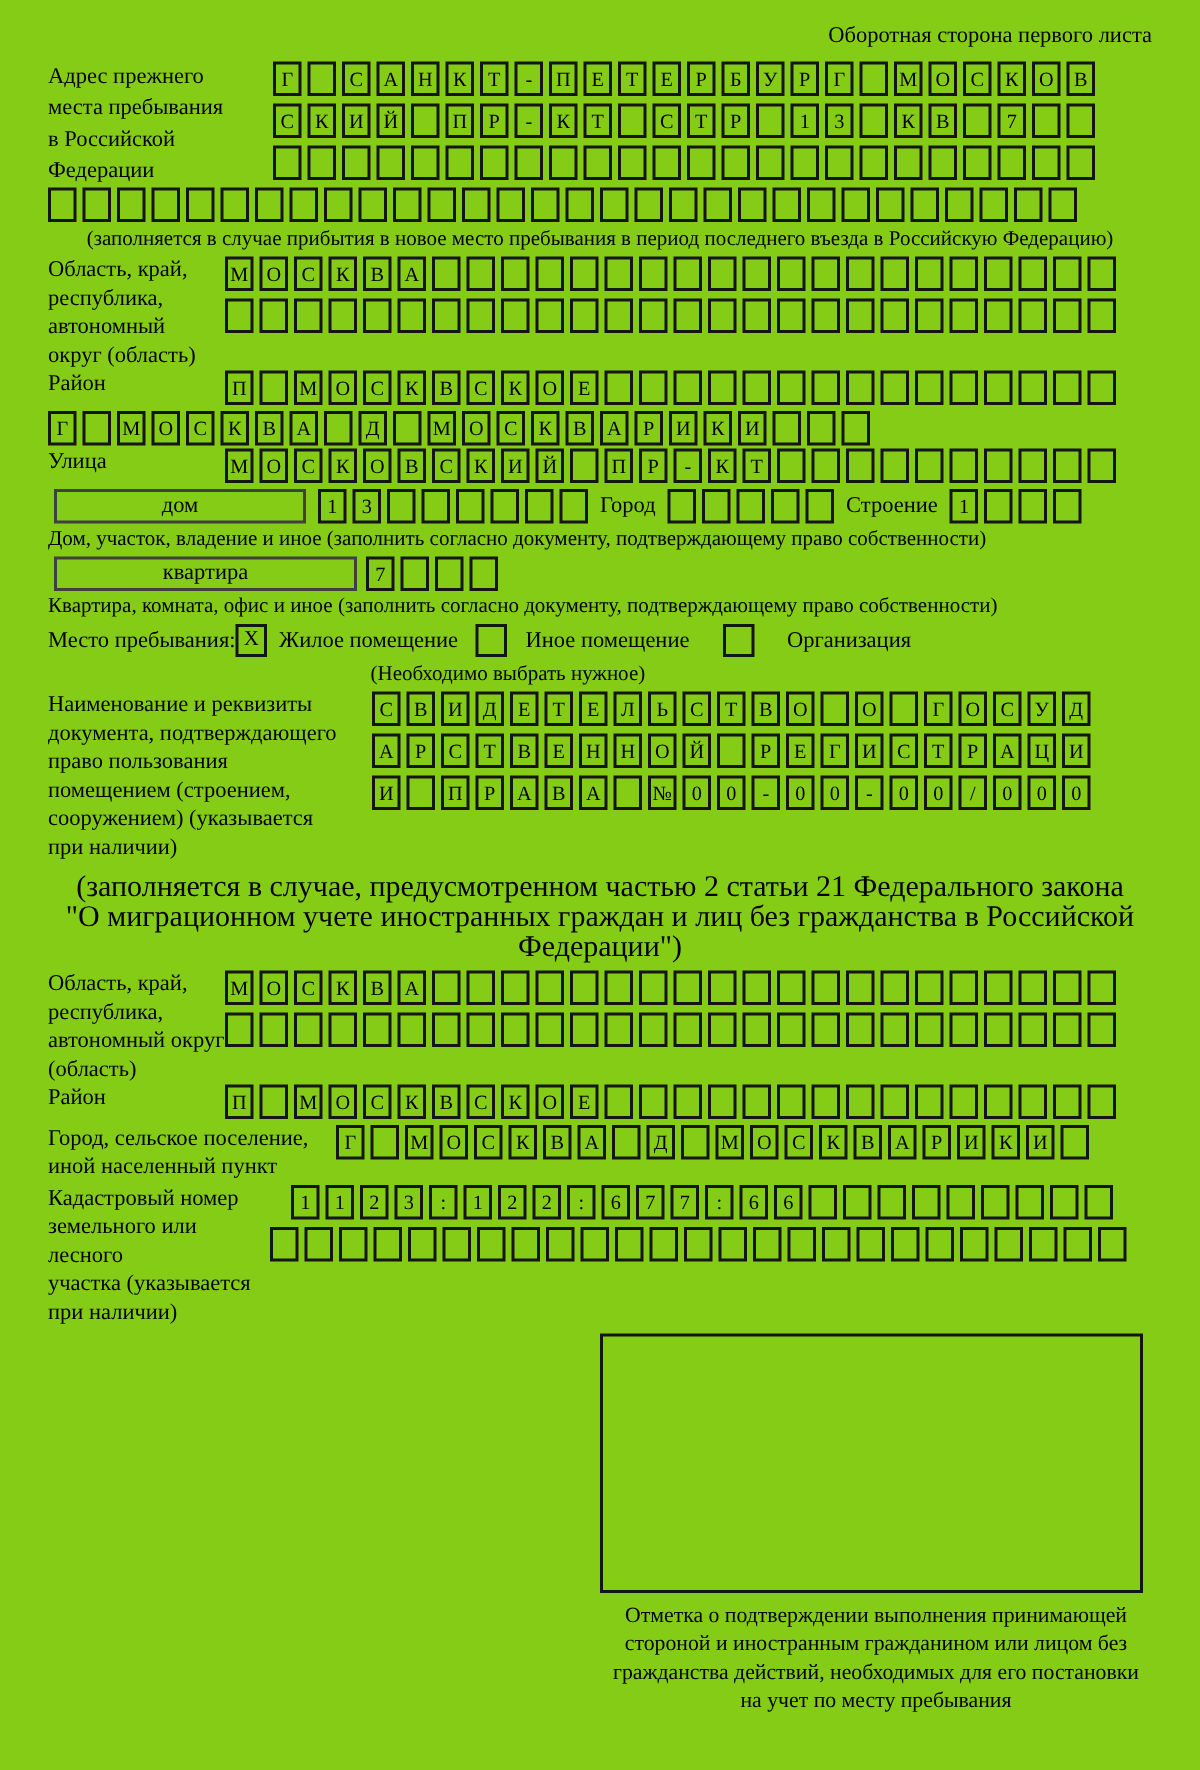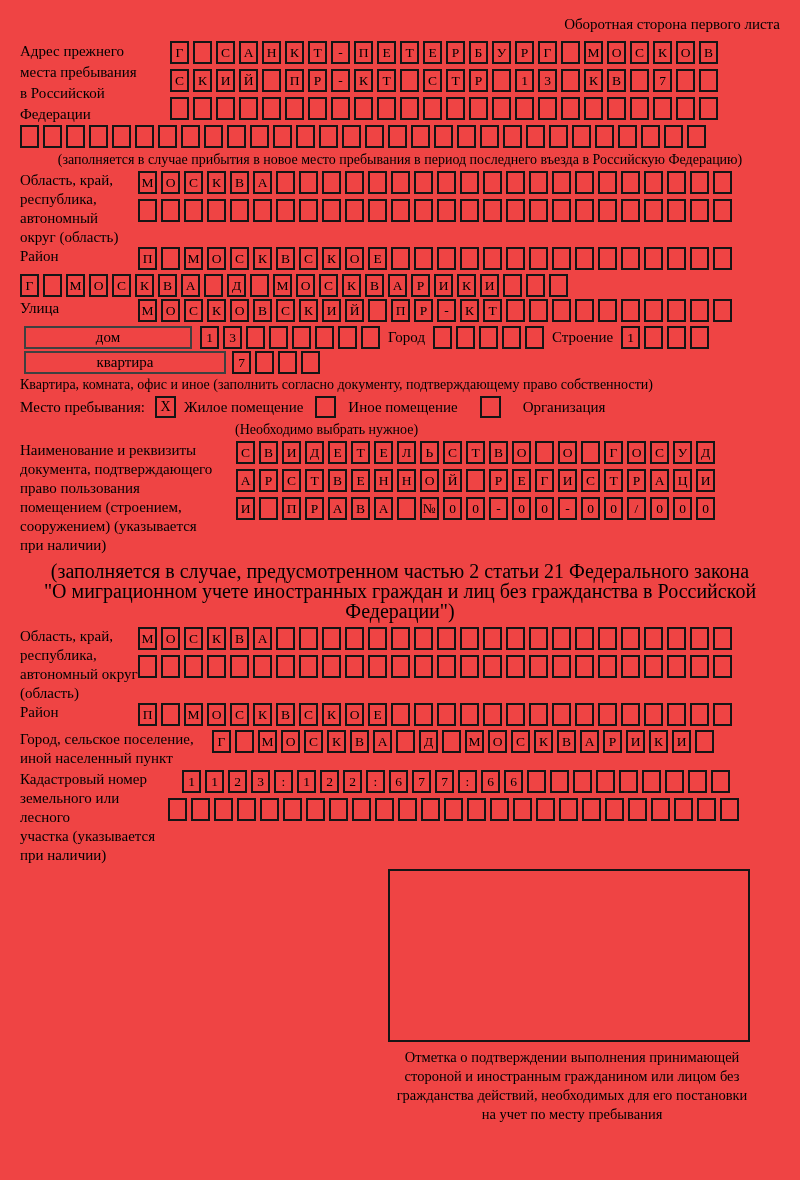--- a/index.html
+++ b/index.html
@@ -1,20 +1,20 @@
 <!DOCTYPE html>
 <html><head>
 <meta charset="utf-8">
 <style>
   html,body{margin:0;padding:0;background:#fff;}
   .page{
     width:800px;height:1180px;box-sizing:border-box;
-    background:#ef4444;color:#000;
+    background:#84cc16;color:#000;
     font-family:"Liberation Serif","DejaVu Serif",serif;
-    padding:0 20px;overflow:hidden;position:relative;
+    padding:0 32px;overflow:hidden;position:relative;
   }
   .header-note{padding-top:16px;text-align:right;font-size:15px;margin-bottom:8px;}
   .multiline{white-space:pre-line;}
   .label{font-size:15px;line-height:19px;flex:none;}
   .lh21{line-height:21px;}
   .lw150{width:150px;}
   .lw118{width:118px;}
   .lw152{width:152px;}
   .lw216{width:216px;}
   .lw192{width:192px;}
@@ -365,34 +365,35 @@
         <span class="cell"></span>
       </span>
     <span class="inline-label" style="margin:0 8px 0 4px;">Строение</span>
     <span class="box-row mb0">
         <span class="cell">1</span>
         <span class="cell"></span>
         <span class="cell"></span>
         <span class="cell"></span>
       </span>
   </div>
+  <div class="note">Дом, участок, владение и иное (заполнить согласно документу, подтверждающему право собственности)</div>
 
   <div class="house-row">
     <span class="wide-box hb-apt">квартира</span>
     <span class="box-row mb0">
         <span class="cell">7</span>
         <span class="cell"></span>
         <span class="cell"></span>
         <span class="cell"></span>
       </span>
   </div>
   <div class="note">Квартира, комната, офис и иное (заполнить согласно документу, подтверждающему право собственности)</div>
 
   <div class="check-row">
-    <span class="opt-label" style="margin-right:10px;">Место пребывания:</span>
+    <span class="opt-label" style="">Место пребывания:</span>
     <span class="checkcell">X</span>
     <span class="opt-label" style="margin:0 12px 0 8px;">Жилое помещение</span>
     <span class="checkcell"></span>
     <span class="opt-label" style="margin:0 22px 0 12px;">Иное помещение</span>
     <span class="checkcell"></span>
     <span class="opt-label" style="margin-left:22px;">Организация</span>
   </div>
   <div class="note ml215">(Необходимо выбрать нужное)</div>
 
   <div class="field-block doc-block">

